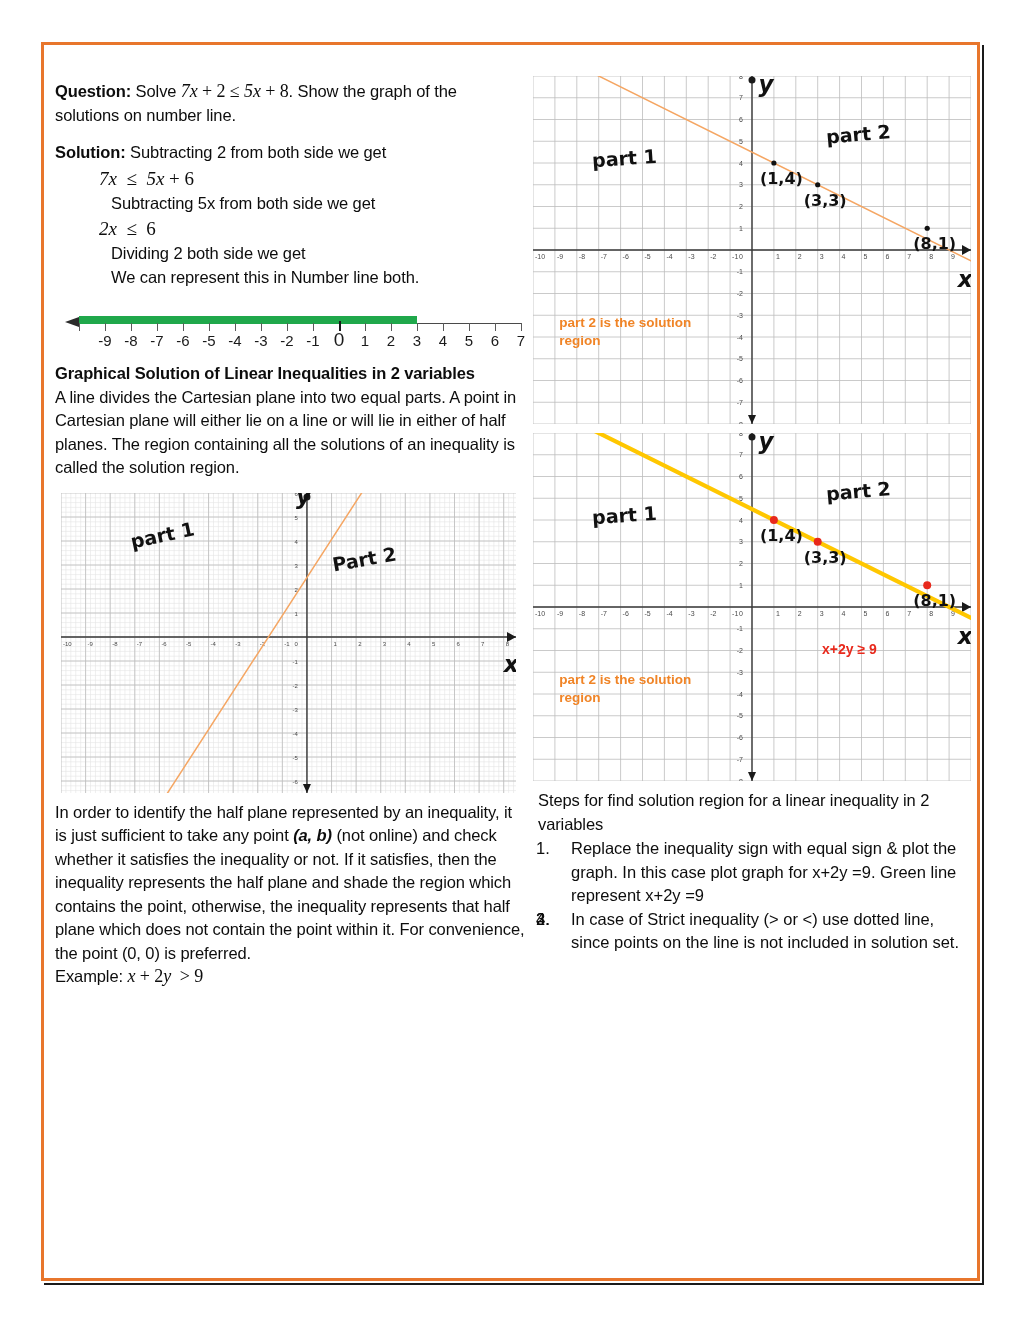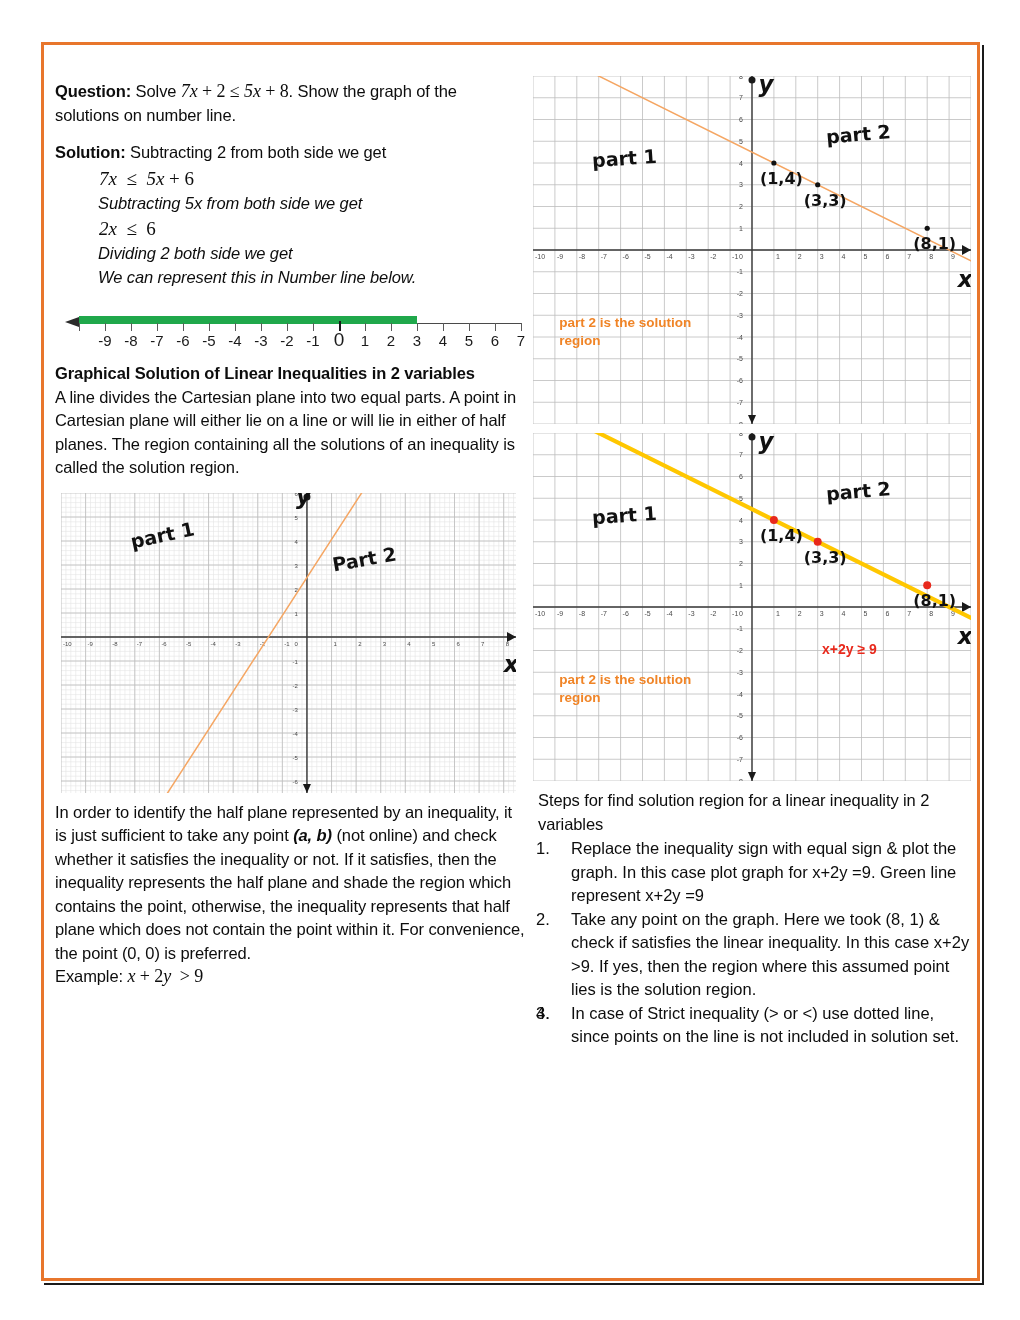--- a/index.html
+++ b/index.html
@@ -16,21 +16,21 @@
 
   
   .col-left{position:absolute;left:55px;top:80px;width:470px;}
   .col-right{position:absolute;left:533px;top:76px;width:440px;}
 
   
   .ptext{font-size:16.5px;line-height:23.5px;letter-spacing:-0.1px;}
   .bold{font-weight:bold;}
   .mathser{font-family:"Liberation Serif","DejaVu Serif",serif;font-size:18px;}
   .ital{font-style:italic;}
-  .indent{margin-left:43px;font-style:italic;}
+  .indent{margin-left:56px;}
   .eqline{font-family:"Liberation Serif","DejaVu Serif",serif;
           font-size:19px;line-height:27px;margin-left:44px;}
 
   
   .numline-wrap{position:relative;width:470px;height:54px;margin-top:13px;}
   .nl-axis{position:absolute;left:24px;top:21px;width:442px;height:1px;background:#4a4a4a;}
   .nl-arrow{position:absolute;left:10px;top:15px;width:0;height:0;
             border-top:5px solid transparent;border-bottom:5px solid transparent;
             border-right:14px solid #2b2b2b;}
   .nl-green{position:absolute;left:22px;top:14px;height:8px;background:#1FA84B;}
@@ -72,21 +72,21 @@
 
   <div class="ptext" style="margin-top:14px;">
     <span class="bold">Solution</span><span class="bold">:</span>
     <span>Subtracting 2 from both side we get</span>
   </div>
 
   <div class="eqline"><span class="ital">7x</span> &nbsp;≤ &nbsp;<span class="ital">5x</span> + 6</div>
   <div class="ptext indent">Subtracting 5x from both side we get</div>
   <div class="eqline"><span class="ital">2x</span> &nbsp;≤ &nbsp;6</div>
   <div class="ptext indent">Dividing 2 both side we get</div>
-  <div class="ptext indent">We can represent this in Number line below.</div>
+  <div class="ptext indent">We can represent this in Number line both.</div>
 
   <div class="numline-wrap" id="numline">
     <div class="nl-arrow"></div>
     <div class="nl-axis"></div>
     <div class="nl-green" id="nl-green" style="left: 24px; width: 338px; background: rgb(31, 168, 75);"></div>
     <div id="nl-ticks">
         <div class="nl-tick" style="left: 24px;"></div>
         <div class="nl-tick" style="left: 50px;"></div>
         <div class="nl-lab" style="left: 50px;">-9</div>
         <div class="nl-tick" style="left: 76px;"></div>
@@ -563,17 +563,17 @@
       <div class="hand" style="font-size: 23px; font-style: italic; left: 424.86px; top: 190.275px;">x</div>
       <div class="hand" style="font-size: 16px; left: 226.9px; top: 93px;">(1,4)</div>
       <div class="hand" style="font-size: 16px; left: 270.7px; top: 114.75px;">(3,3)</div>
       <div class="hand" style="font-size: 16px; left: 380.2px; top: 158.25px;">(8,1)</div>
     </div>
 
   <div class="ptext" style="margin-top:8px;margin-left:5px;width:432px;">Steps for find solution region for a linear inequality in 2 variables</div>
 
   <ol class="steps" id="steps-list" style="margin-top:1px;margin-left:3px;width:434px;">
       <li><span class="num">1.</span><span>Replace the inequality sign with equal sign &amp; plot the graph. In this case plot graph for x+2y =9. Green line represent x+2y =9</span></li>
-      <li><span class="num">2.</span><span>Take any point on the graph. Here we took (8, 1) &amp; check if satisfies the linear inequality. In this case x+2y &gt;9. If yes, then the region where this assumed point lies is the solution region.</span></li>
+      <li><span class="num">2.</span></li>
       <li><span class="num">3.</span></li>
       <li><span class="num">4.</span><span>In case of Strict inequality (&gt; or &lt;) use dotted line, since points on the line is not included in solution set.</span></li>
     </ol>
 </div>
 
 </body></html>

